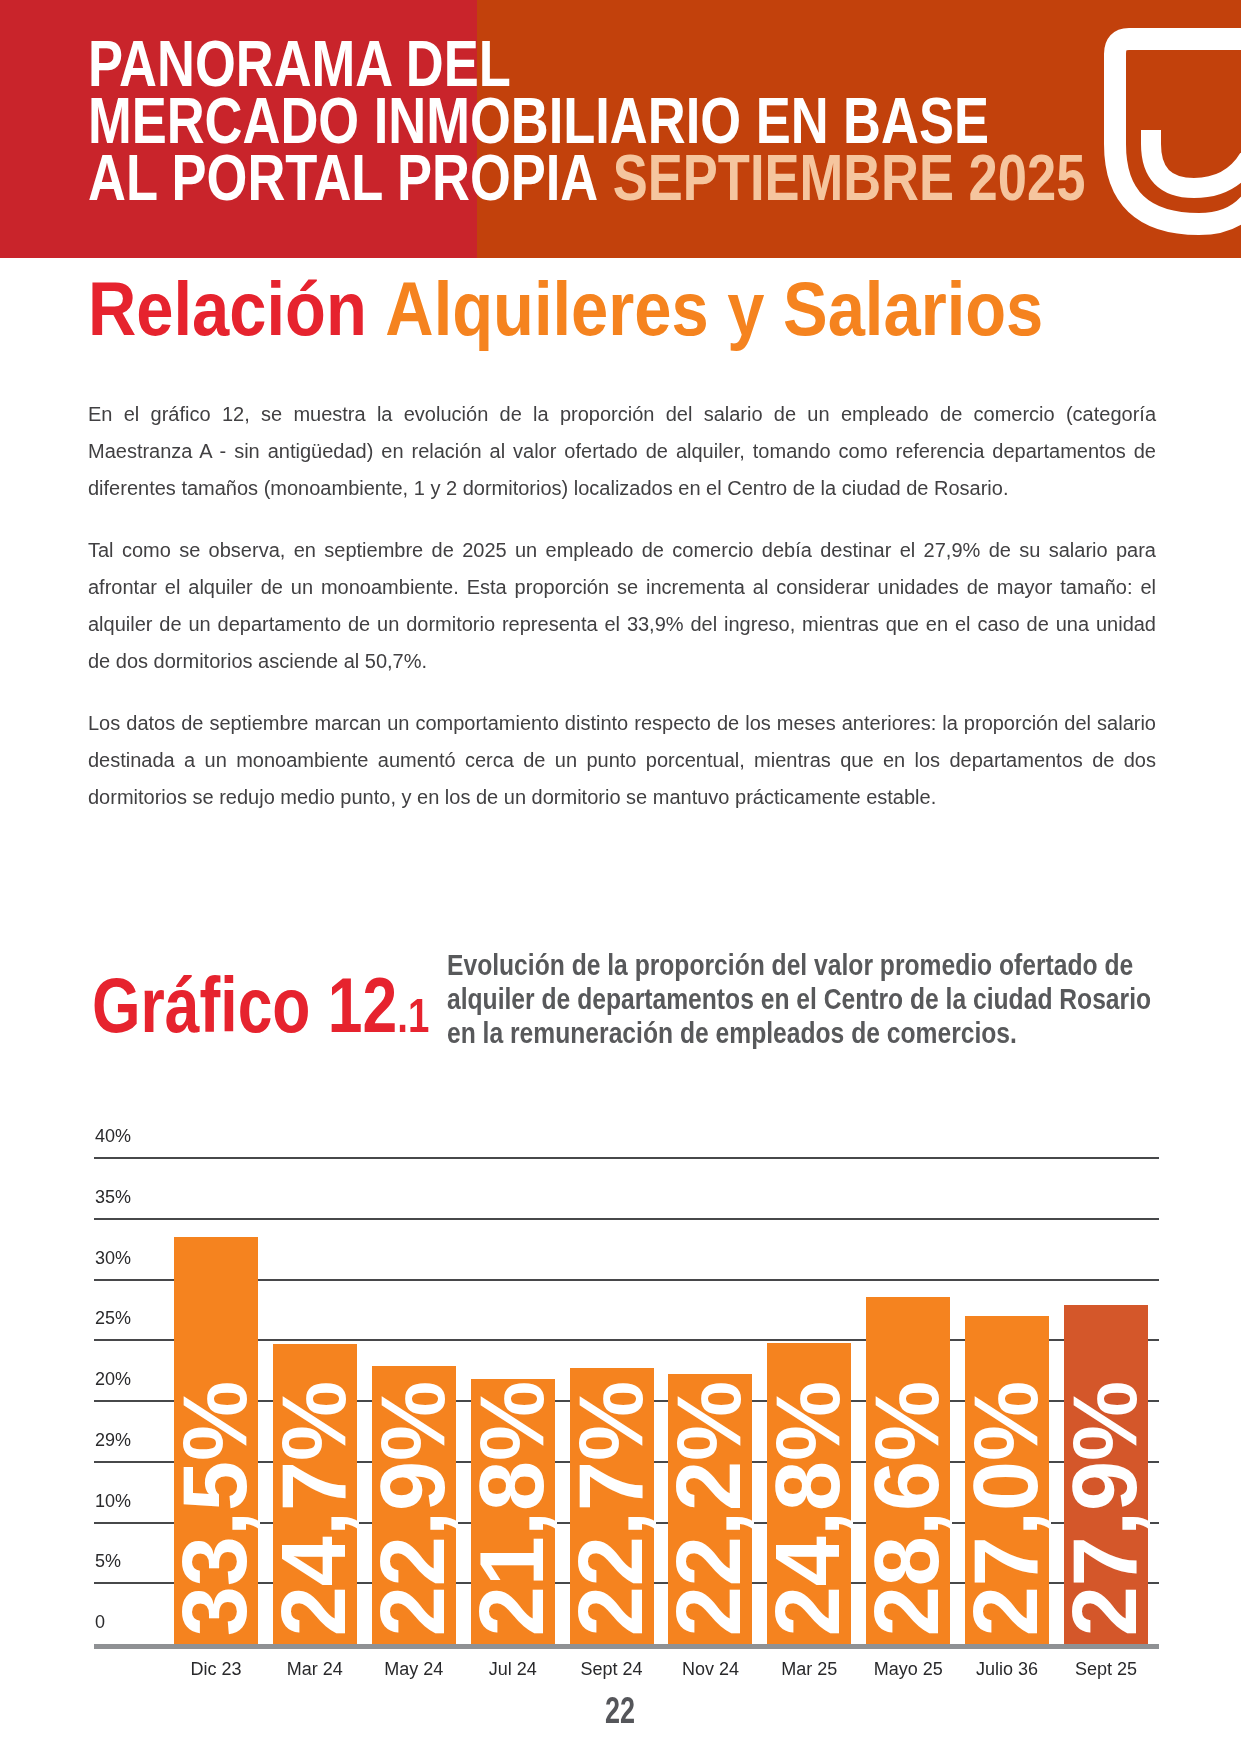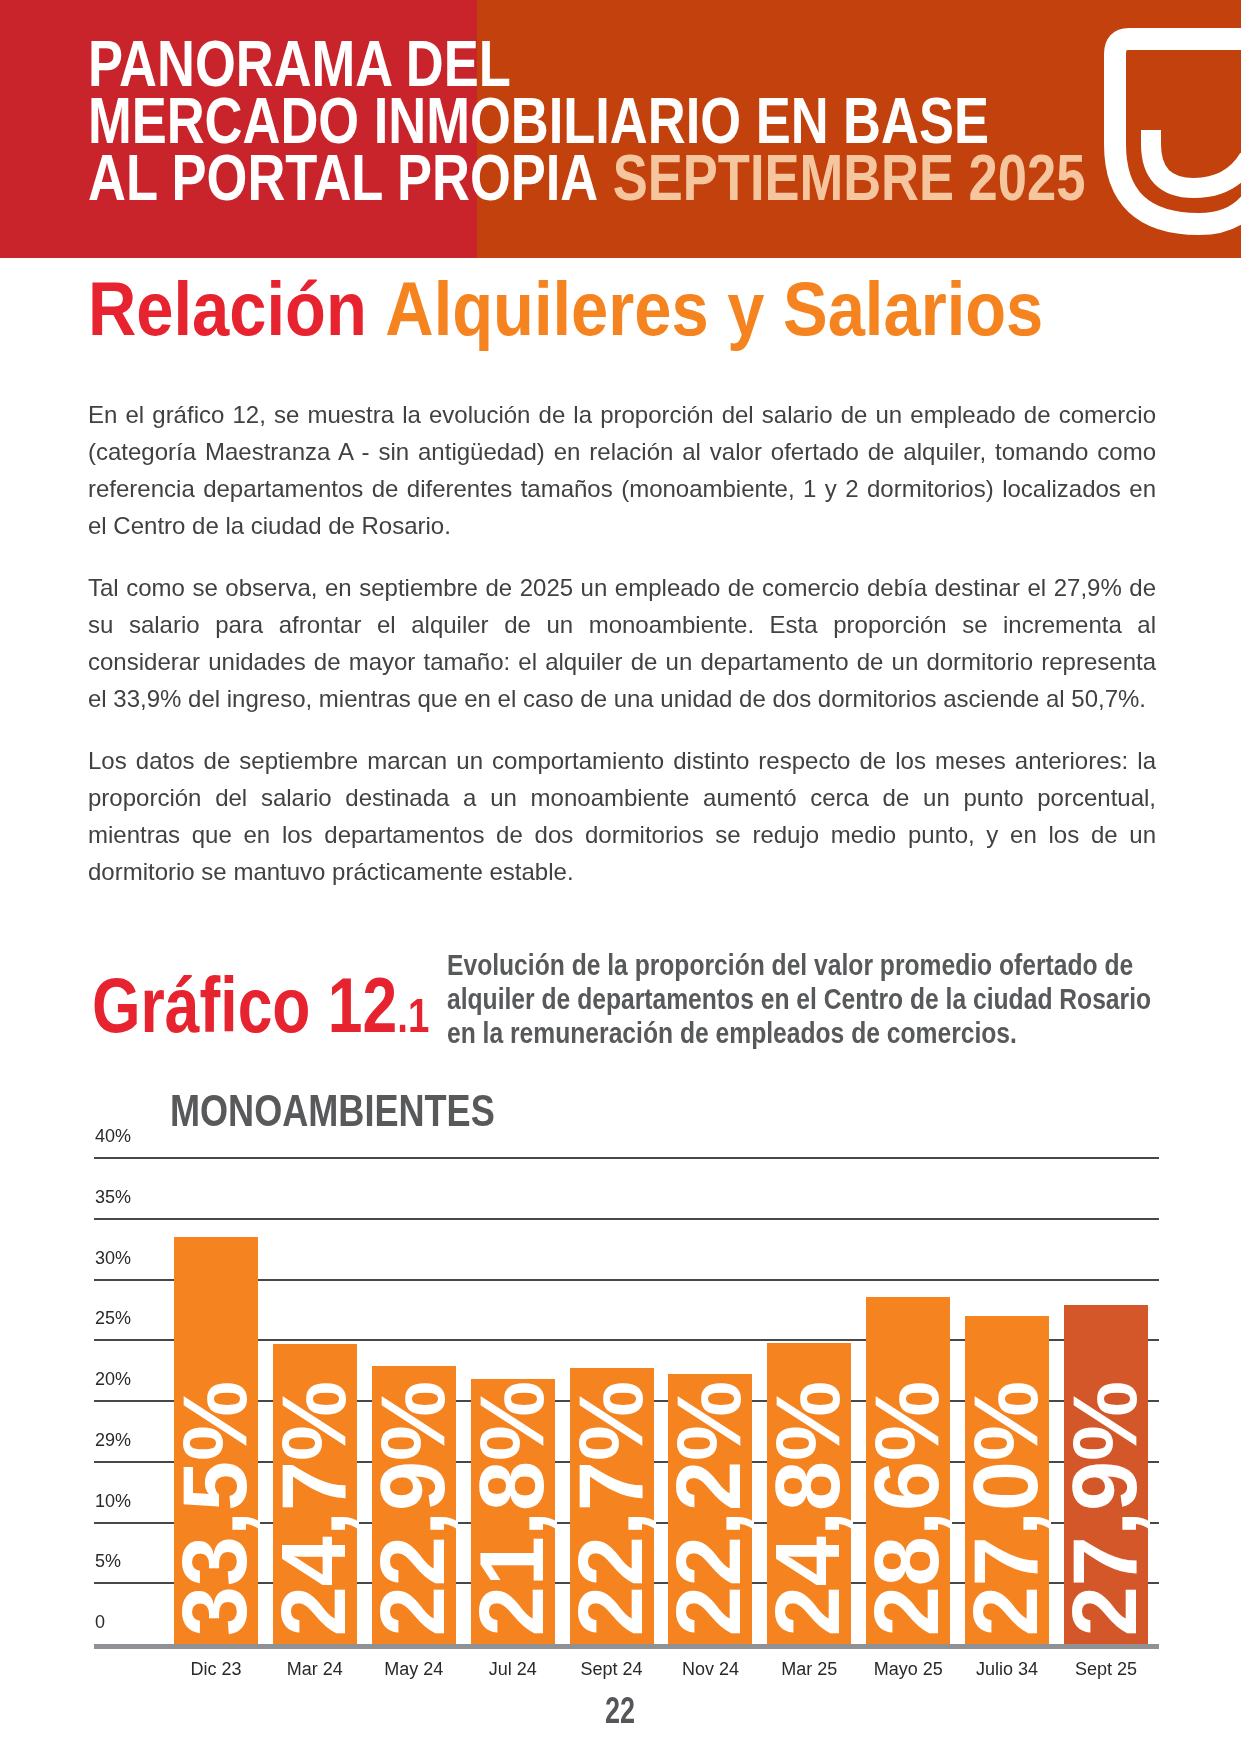--- a/index.html
+++ b/index.html
@@ -16,21 +16,21 @@
   .cond { display:inline-block; transform:scaleX(0.82); transform-origin:0 50%; white-space:nowrap; }
   .accent { color:#F5C59E; }
   .logo { position:absolute; top:26px; right:0; width:150px; height:212px; }
   
   .section-title { position:absolute; left:88px; top:268px; font-weight:800; font-size:76px; line-height:82px; }
   .cond88 { display:inline-block; transform:scaleX(0.88); transform-origin:0 50%; white-space:nowrap; }
   .red-text  { color:#E6232E; }
   .orange-text { color:#F5831F; }
   
   .body-copy { position:absolute; left:88px; top:396px; width:1068px; color:#414042;
-               font-size:24px; line-height:37px; text-align:justify; }
+               font-size:20px; line-height:37px; text-align:justify; }
   .body-copy p { margin:0 0 25px 0; }
   
   .figure-label { position:absolute; left:92px; top:962px; color:#E6232E; font-weight:800;
                   font-size:78px; line-height:86px; }
   .cond80 { display:inline-block; transform:scaleX(0.80); transform-origin:0 50%; white-space:nowrap; }
   .figure-label .suffix { font-size:48px; }
   .figure-caption { position:absolute; left:447px; top:948px; color:#58595B; font-weight:700;
                     font-size:29px; line-height:34px; }
   .figure-caption .cline { display:block; height:34px; }
   .cond85 { display:inline-block; transform:scaleX(0.85); transform-origin:0 50%; white-space:nowrap; }
@@ -82,23 +82,20 @@
 
   <div class="figure-label">
     <span class="cond80"><span>Gráfico 12</span><span class="suffix">.1</span></span>
   </div>
   <div class="figure-caption">
     <span class="cline"><span class="cond85">Evolución de la proporción del valor promedio ofertado de</span></span>
     <span class="cline"><span class="cond85">alquiler de departamentos en el Centro de la ciudad Rosario</span></span>
     <span class="cline"><span class="cond85">en la remuneración de empleados de comercios.</span></span>
   </div>
 
-  <div class="chart-title">
-    <span class="cond">MONOAMBIENTES</span>
-  </div>
 
   <div class="chart">
       <div class="gridline" style="top: 1157px; height: 2px; z-index: 1;"></div>
       <div class="y-tick" style="top: 1126px;">40%</div>
       <div class="gridline" style="top: 1217.75px; height: 2px; z-index: 1;"></div>
       <div class="y-tick" style="top: 1186.75px;">35%</div>
       <div class="gridline" style="top: 1278.5px; height: 2px; z-index: 1;"></div>
       <div class="y-tick" style="top: 1247.5px;">30%</div>
       <div class="gridline" style="top: 1339.25px; height: 2px; z-index: 1;"></div>
       <div class="y-tick" style="top: 1308.25px;">25%</div>
@@ -140,21 +137,21 @@
         <div class="vlabel">24,8%</div>
       </div>
       <div class="x-tick" style="left: 739.333px;">Mar 25</div>
       <div class="bar" style="left: 866.222px; top: 1297px; height: 347px; background: rgb(245, 131, 31); z-index: 2;">
         <div class="vlabel">28,6%</div>
       </div>
       <div class="x-tick" style="left: 838.222px;">Mayo 25</div>
       <div class="bar" style="left: 965.111px; top: 1316px; height: 328px; background: rgb(245, 131, 31); z-index: 2;">
         <div class="vlabel">27,0%</div>
       </div>
-      <div class="x-tick" style="left: 937.111px;">Julio 34</div>
+      <div class="x-tick" style="left: 937.111px;">Julio 36</div>
       <div class="bar" style="left: 1064px; top: 1305px; height: 339px; background: rgb(212, 87, 42); z-index: 2;">
         <div class="vlabel">27,9%</div>
       </div>
       <div class="x-tick" style="left: 1036px;">Sept 25</div>
     </div>
 
   <div class="page-number">
     <span class="cond75">22</span>
   </div>
 

